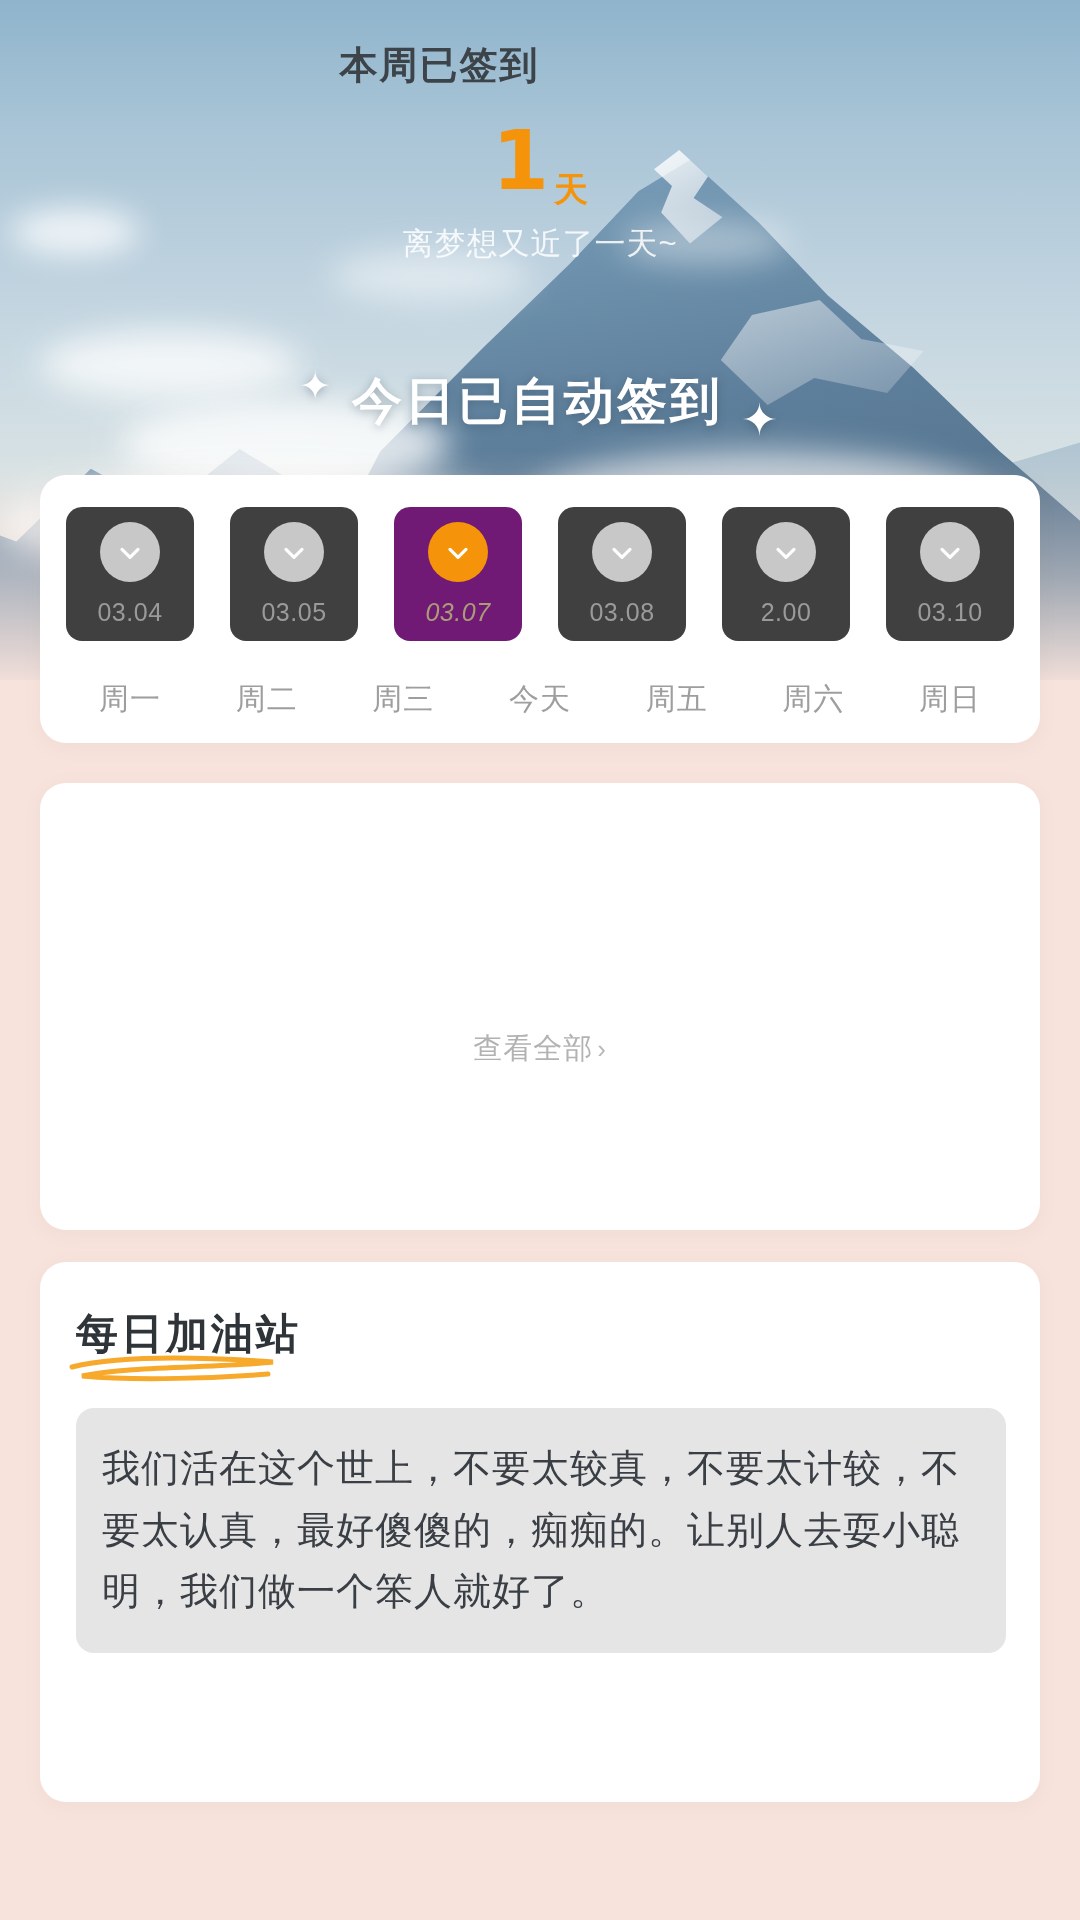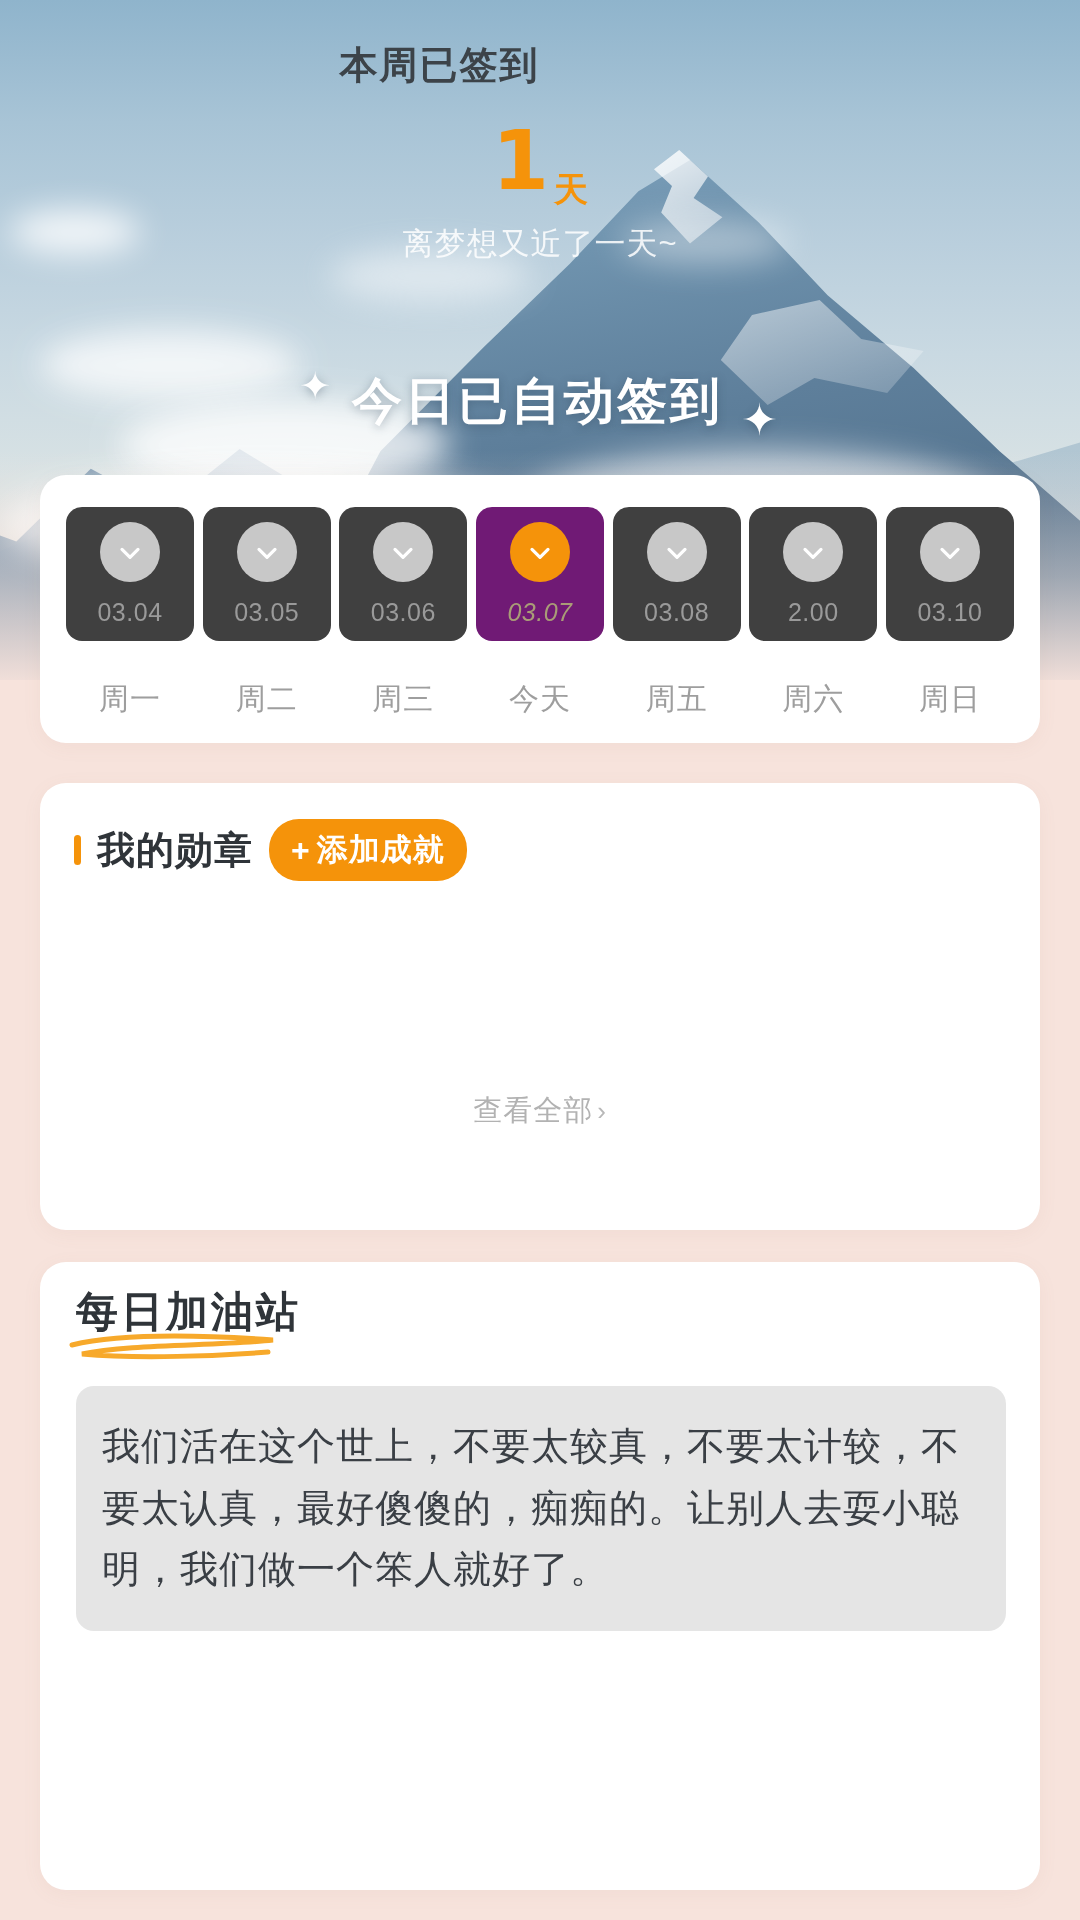--- a/index.html
+++ b/index.html
@@ -146,21 +146,21 @@
   .add-plus { font-size:32px; font-weight:800; line-height:1; }
   .badge-empty { height:210px; }
   .view-all {
     text-align:center; font-size:29px; color:#B2B2B2; letter-spacing:1px;
     display:flex; align-items:center; justify-content:center; gap:4px;
     cursor:pointer;
   }
   .view-all .chev { font-size:26px; color:#B8B8B8; }
 
   
-  #daily-card { top:1262px; height:628px; padding:22px 36px 0; }
+  #daily-card { top:1262px; height:540px; padding:44px 36px 0; }
   .daily-title-wrap { position:relative; display:inline-block; }
   .daily-title {
     font-size:42px; font-weight:800; color:#2F3439; letter-spacing:3px;
     position:relative; z-index:2;
   }
   .daily-underline {
     position:absolute; left:-8px; bottom:-22px; width:215px; height:34px; z-index:1;
   }
   .quote-box {
     margin-top:46px; background:#e5e5e5; border-radius:18px;
@@ -215,28 +215,20 @@
         <div class="day-date">03.04</div>
       </div>
       <div class="day-tile">
         <div class="day-circle">
           <svg viewBox="0 0 24 24">
             <path d="M6 10 L12 16 L18 10" fill="none" stroke="#FFFFFF" stroke-width="2.4" stroke-linecap="round" stroke-linejoin="round"></path>
           </svg>
         </div>
         <div class="day-date">03.05</div>
       </div>
-      <div class="day-tile">
-        <div class="day-circle">
-          <svg viewBox="0 0 24 24">
-            <path d="M6 10 L12 16 L18 10" fill="none" stroke="#FFFFFF" stroke-width="2.4" stroke-linecap="round" stroke-linejoin="round"></path>
-          </svg>
-        </div>
-        <div class="day-date">03.06</div>
-      </div>
       <div class="day-tile today">
         <div class="day-circle">
           <svg viewBox="0 0 24 24">
             <path d="M6 10 L12 16 L18 10" fill="none" stroke="#FFFFFF" stroke-width="2.4" stroke-linecap="round" stroke-linejoin="round"></path>
           </svg>
         </div>
         <div class="day-date">03.07</div>
       </div>
       <div class="day-tile">
         <div class="day-circle">
@@ -268,28 +260,20 @@
       <div class="week-label">周二</div>
       <div class="week-label">周三</div>
       <div class="week-label">今天</div>
       <div class="week-label">周五</div>
       <div class="week-label">周六</div>
       <div class="week-label">周日</div>
     </div>
 </div>
 
 <div class="card" id="badge-card">
-  <div class="sec-head">
-    <span class="sec-bar"></span>
-    <span class="sec-title">我的勋章</span>
-    <button class="add-btn">
-      <span class="add-plus">+</span>
-      <span>添加成就</span>
-    </button>
-  </div>
   <div class="badge-empty"></div>
   <div class="view-all">
     <span>查看全部</span>
     <span class="chev">›</span>
   </div>
 </div>
 
 <div class="card" id="daily-card">
   <div class="daily-title-wrap">
     <div class="daily-title">每日加油站</div>

